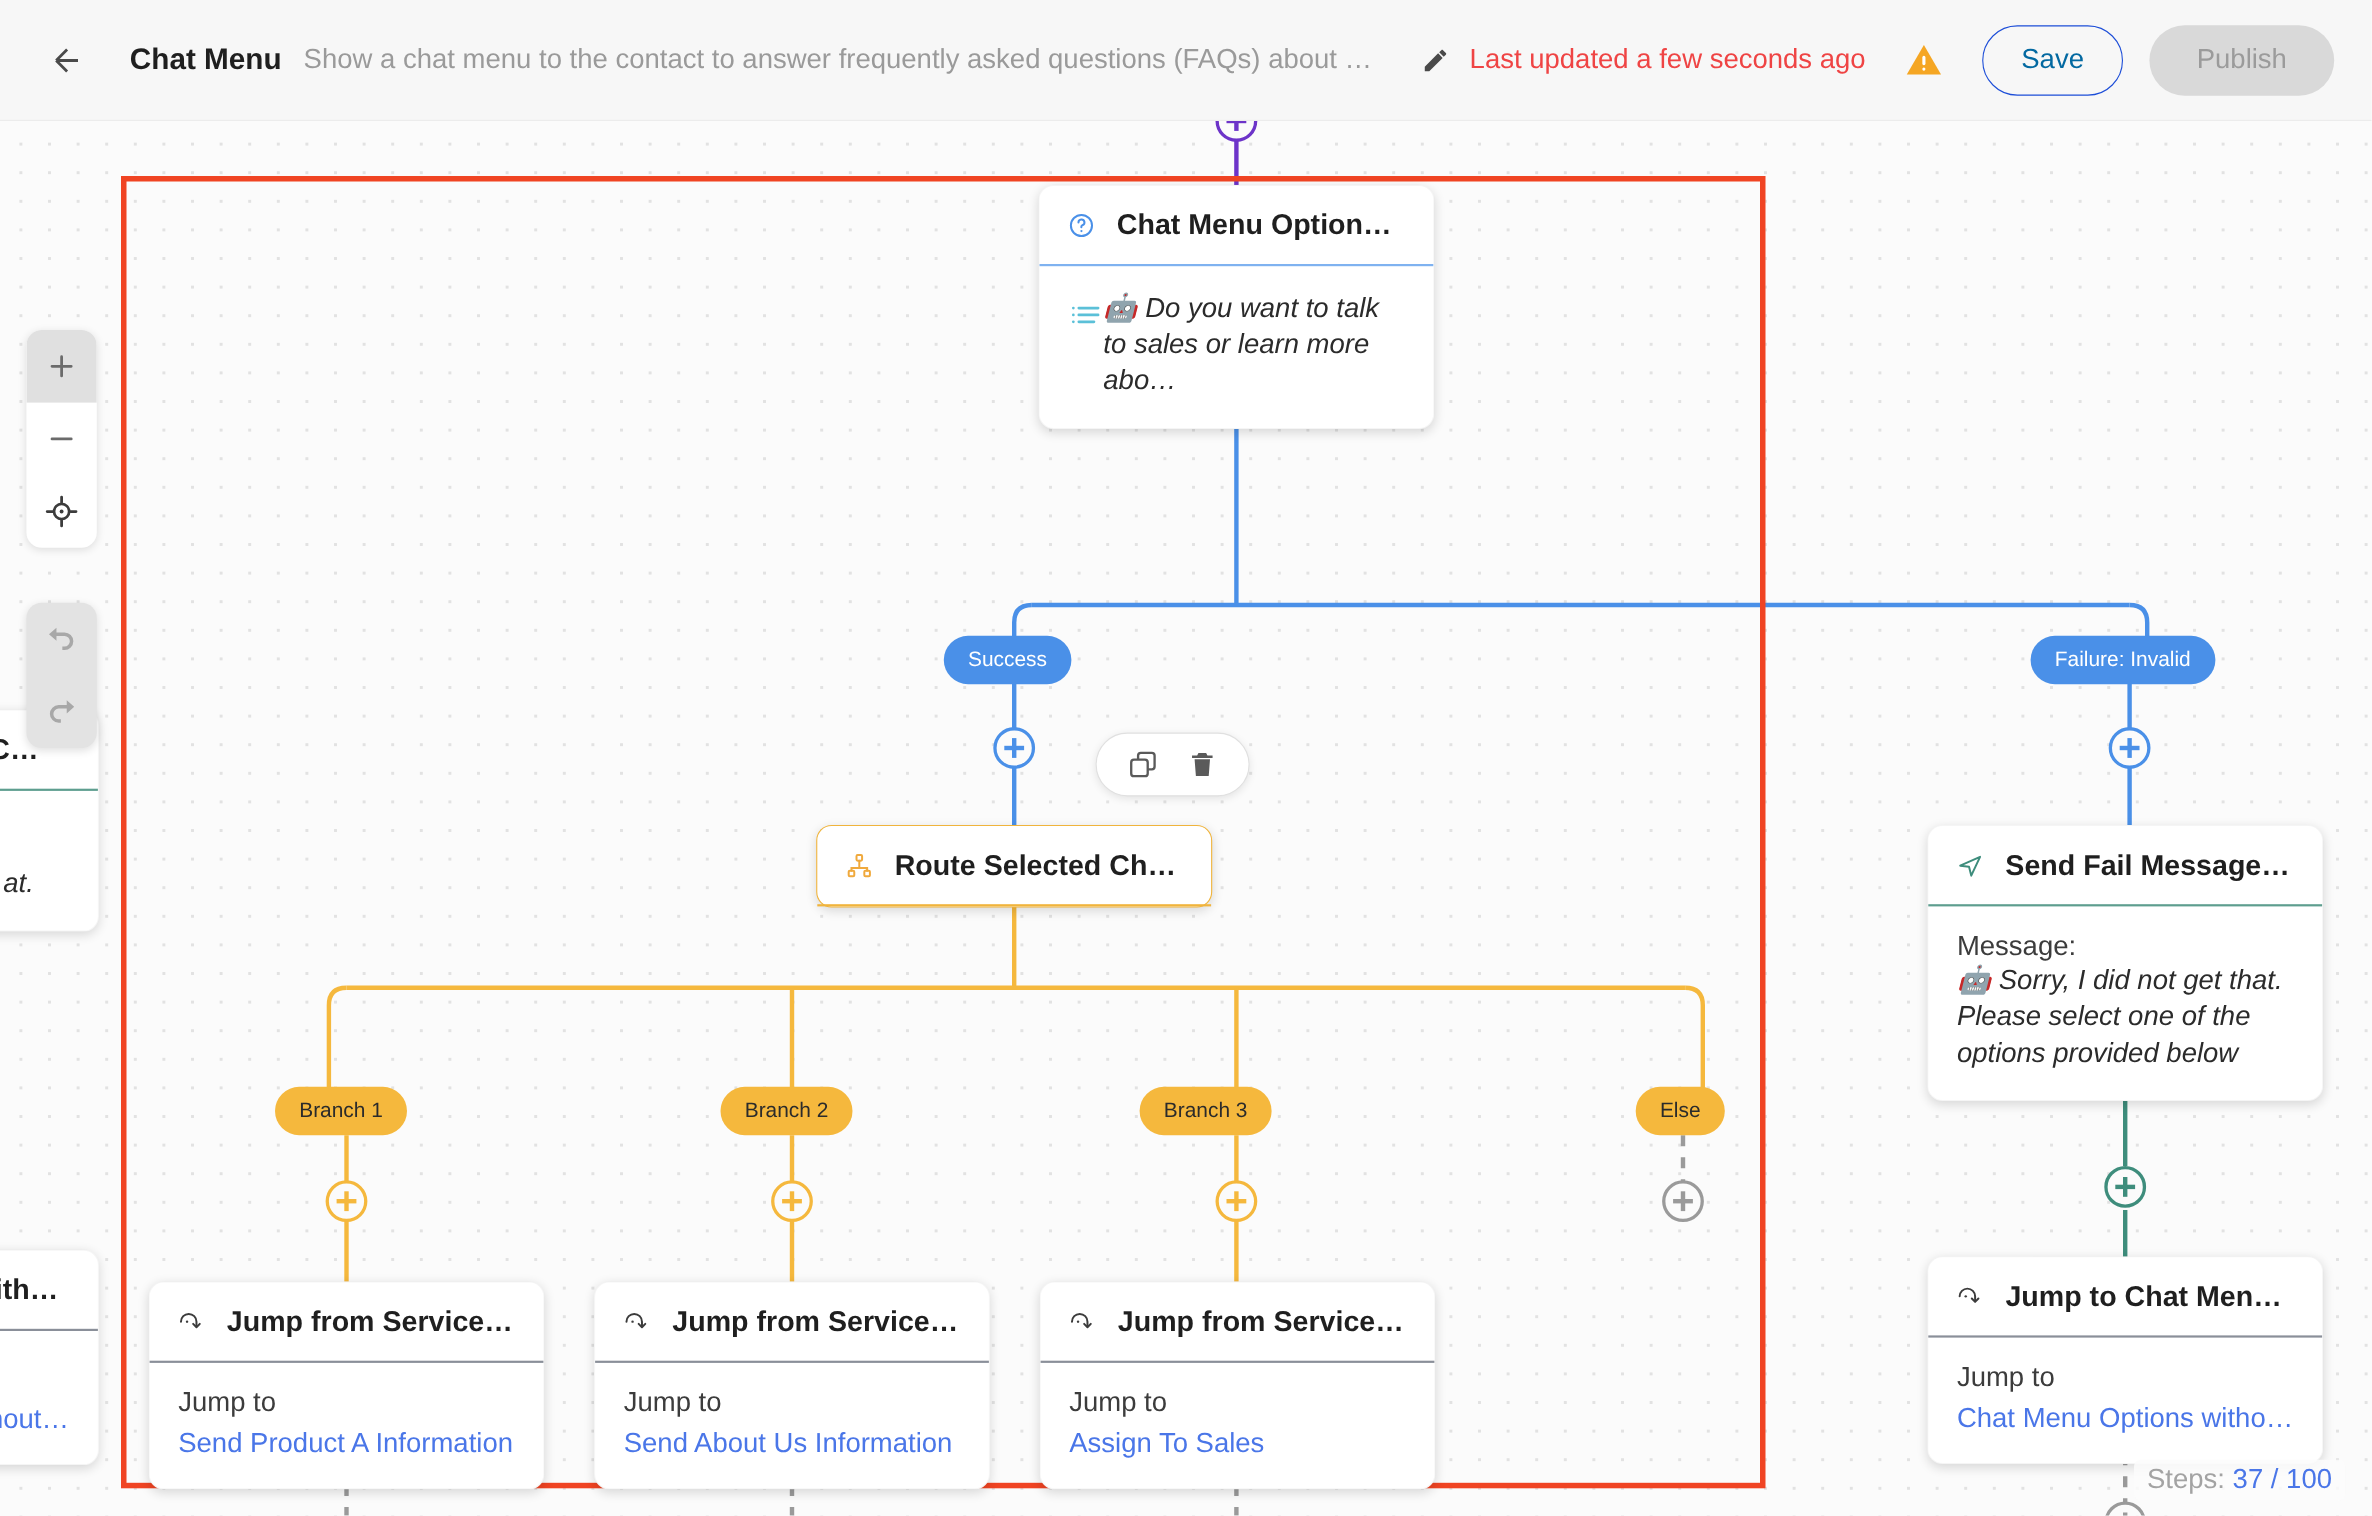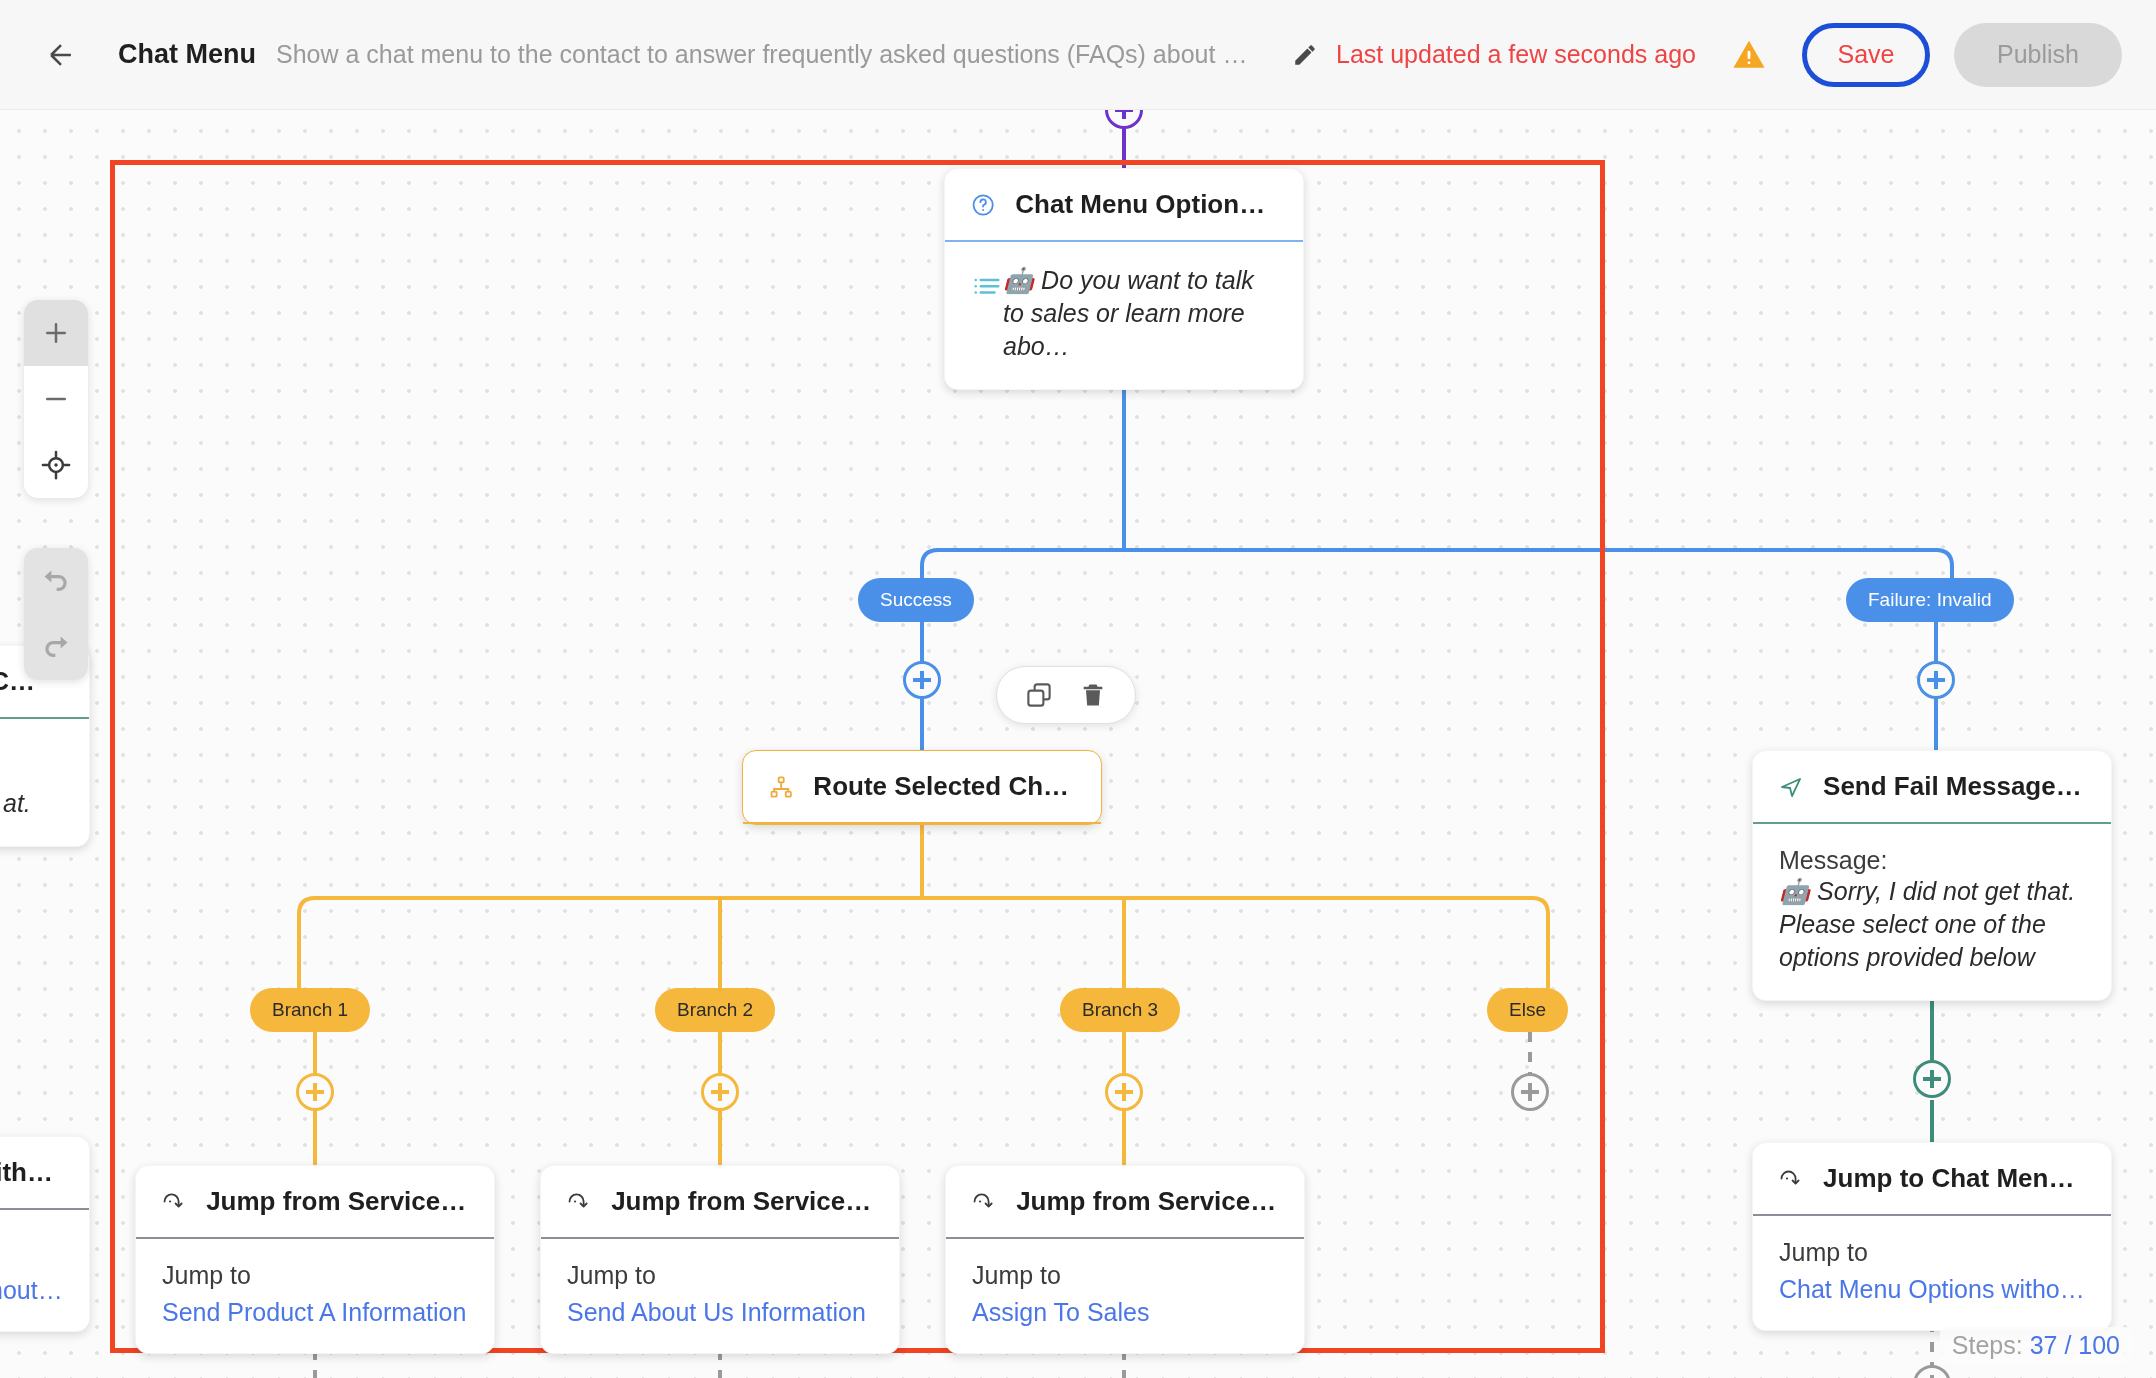--- a/index.html
+++ b/index.html
@@ -32,21 +32,21 @@
     flex: 0 1 auto;
   }
   .updated-wrap { display: flex; align-items: center; margin-left: 34px; flex: 0 0 auto; }
   .pencil-icon { width: 26px; height: 26px; color: #4a4a4a; display: block; }
   .updated-text { font-size: 25px; color: #ef4444; margin-left: 18px; white-space: nowrap; }
   .warn-icon { margin-left: 36px; flex: 0 0 auto; display: block; }
   .btn {
     height: 64px; border-radius: 34px; display: flex; align-items: center; justify-content: center;
     font-size: 25px; padding: 0 34px; cursor: pointer; white-space: nowrap;
   }
-  .btn-save { border: 5px solid #1d4ed8; background: transparent; color: #ef4444; margin-left: 36px; min-width: 128px; }
+  .btn-save { border: 1px solid #1d4ed8; background: transparent; color: #0369a1; margin-left: 36px; min-width: 128px; }
   .btn-publish { background: #d9d9d9; color: #9b9b9b; margin-left: 24px; min-width: 168px; }
 
   
   .canvas {
     position: absolute; left: 0; top: 110px; width: 2156px; height: 1268px;
     background-color: #fbfbfb;
     background-image: radial-gradient(#e2e2e2 1.6px, transparent 1.7px);
     background-size: 26px 26px;
     background-position: 6px 8px;
     overflow: hidden;
@@ -262,21 +262,21 @@
           <rect x="16.5" y="16.5" width="5" height="5" rx="1"></rect>
           <path d="M12 7.5v4M5 16.5v-2.5h14v2.5M12 11.5v2.5" stroke-linecap="round"></path>
         </svg>
         <span class="ttl">Route Selected Chat Me…</span>
       </div>
       <div class="divider div-orange"></div>
     </div>
 
     <div class="badge badge-amber" style="left:250px; top:878px;">Branch 1</div>
     <div class="badge badge-amber" style="left:655px; top:878px;text-align:center;">Branch 2</div>
-    <div class="badge badge-amber" style="left:1060px; top:878px;">Branch 3</div>
+    <div class="badge badge-amber" style="left:1036px; top:878px;">Branch 3</div>
     <div class="badge badge-amber" style="left:1487px; top:878px;">Else</div>
 
     <div class="plus amber" style="left:296px; top:963px;"></div>
     <div class="plus amber" style="left:701px; top:963px;"></div>
     <div class="plus amber" style="left:1105px; top:963px;"></div>
     <div class="plus gray" style="left:1511px; top:963px;"></div>
 
     <div class="node" style="left:135px; top:1055px; width:360px;">
       <div class="node-head">
         <svg width="30" height="24" viewBox="0 0 24 20" fill="none" stroke="#3c3c3c" stroke-width="1.8">

